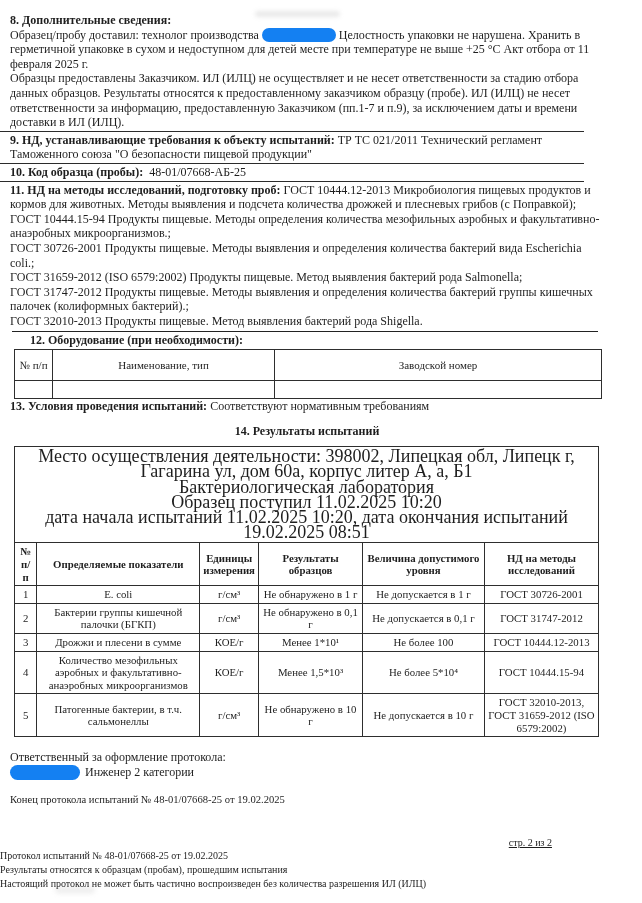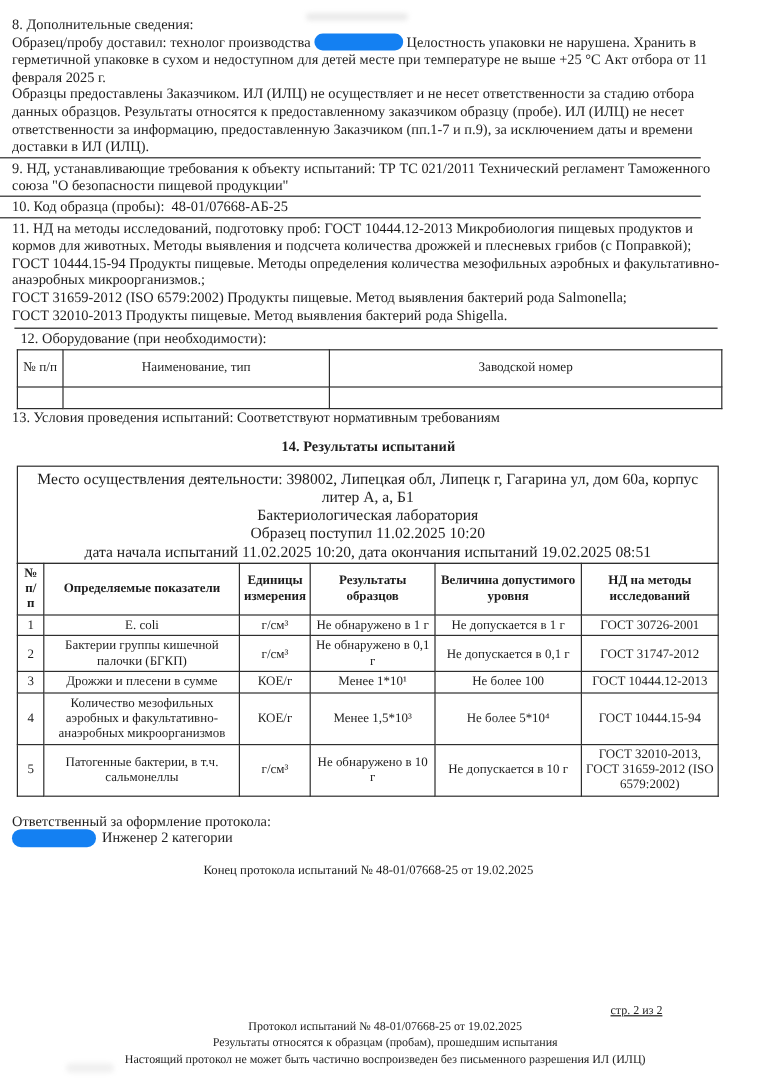--- a/index.html
+++ b/index.html
@@ -2,57 +2,57 @@
 <html><head>
 <meta charset="utf-8">
 <style>
   html,body{margin:0;padding:0;}
   body{
     width:642px;height:903px;position:relative;background:#ffffff;
     font-family:"Liberation Serif", serif;color:#1e1e1e;
     font-size:12px;line-height:14.6px;overflow:hidden;
   }
   .content{position:absolute;left:10px;top:13px;width:594px;}
-  .b{font-weight:normal;}
+  .b{font-weight:bold;}
   .hr{border:none;border-top:1.2px solid #2b2b2b;margin:1px 0 1px -10px;width:584px;height:0;}
   .hr2{border:none;border-top:1.4px solid #222;margin:3px 0 1px 2px;width:586px;height:0;}
   .para{margin:0;}
   .pill{display:inline-block;border-radius:8px;vertical-align:-3px;}
   .pill-1{width:74px;height:14px;margin:0 3px;}
   .pill-2{width:70px;height:15px;margin-right:5px;vertical-align:-4px;}
   .smudge{position:absolute;background:#cfcfcf;opacity:.45;filter:blur(2px);border-radius:6px;}
 
   table{border-collapse:collapse;table-layout:fixed;}
   .eq-table{width:588px;margin:1px 0 0 4px;font-size:11px;line-height:12.5px;}
   .eq-table th,.eq-table td{border:1.2px solid #2e2e2e;text-align:center;font-weight:normal;padding:1px 2px;}
   .eq-table th{height:28px;}
   .eq-table td{height:15px;}
 
   .sec13{}
   .title14{text-align:center;font-weight:bold;font-size:12px;margin:10px 0 8px 0;}
 
   .meta-box{
     width:575px;margin-left:4px;border:1.2px solid #2e2e2e;
-    text-align:center;padding:2px 4px;font-size:13px;line-height:15.2px;
+    text-align:center;padding:2px 4px;font-size:18px;line-height:15.2px;
   }
   .res-table{width:585px;margin:-1px 0 0 4px;font-size:10.8px;line-height:12.6px;}
   .res-table th,.res-table td{border:1.2px solid #2e2e2e;padding:2px 3px;text-align:center;vertical-align:middle;}
   .res-table th{font-weight:bold;}
   .res-table td.left{text-align:center;}
   .col-num{width:22px;}
   .col-ind{width:160px;}
   .col-unit{width:58px;}
   .col-res{width:102px;}
   .col-lvl{width:120px;}
   .col-nd{width:112px;}
 
   .resp{margin-top:13px;}
-  .end-line{text-align:center;font-size:10.6px;margin-top:13px;}
+  .end-line{font-size:10.6px;margin-top:13px;}
 
-  .footer{position:absolute;left:0;top:849px;width:642px;text-align:center;font-size:10px;line-height:13.8px;font-family:Liberation Serif, serif;}
+  .footer{position:absolute;left:0;top:849px;width:642px;text-align:left;font-size:10px;line-height:13.8px;font-family:Liberation Serif, serif;}
   .page-num{position:absolute;right:90px;top:836px;font-size:10px;text-decoration:underline;}
 </style>
 </head>
 <body>
 
 <div class="smudge" style="left:255px;top:11px;width:85px;height:6px;"></div>
 <div class="smudge" style="left:55px;top:886px;width:40px;height:8px;opacity:.3;"></div>
 
 <div class="content">
 
@@ -67,28 +67,30 @@
   <p class="para"><span class="b">9. НД, устанавливающие требования к объекту испытаний:</span> <span>ТР ТС 021/2011 Технический регламент Таможенного союза "О безопасности пищевой продукции"</span></p>
 
   <hr class="hr">
 
   <p class="para"><span class="b">10. Код образца (пробы):</span>&nbsp; <span>48-01/07668-АБ-25</span></p>
 
   <hr class="hr">
 
   <div>
     <p class="para"><span class="b">11. НД на методы исследований, подготовку проб:</span> <span>ГОСТ 10444.12-2013 Микробиология пищевых продуктов и кормов для животных. Методы выявления и подсчета количества дрожжей и плесневых грибов (с Поправкой); ГОСТ 10444.15-94 Продукты пищевые. Методы определения количества мезофильных аэробных и факультативно-анаэробных микроорганизмов.;</span></p>
+    <p class="para">ГОСТ 30726-2001 Продукты пищевые. Методы выявления и определения количества бактерий вида Escherichia coli.;</p>
     <p class="para">ГОСТ 31659-2012 (ISO 6579:2002) Продукты пищевые. Метод выявления бактерий рода Salmonella;</p>
+    <p class="para">ГОСТ 31747-2012 Продукты пищевые. Методы выявления и определения количества бактерий группы кишечных палочек (колиформных бактерий).;</p>
     <p class="para">ГОСТ 32010-2013 Продукты пищевые. Метод выявления бактерий рода Shigella.</p>
   </div>
 
   <hr class="hr2">
 
   <div>
-    <div class="b" style="margin-left:7px;">12. Оборудование (при необходимости):</div>
+    <div class="b" style="margin-left:20px;">12. Оборудование (при необходимости):</div>
     <table class="eq-table">
       <colgroup>
           <col style="width:38px">
           <col style="width:222px">
           <col>
         </colgroup>
       <tbody>
           <tr>
         <th>№ п/п</th>
         <th>Наименование, тип</th>
@@ -181,14 +183,14 @@
   </div>
 
   <div class="end-line">Конец протокола испытаний № 48-01/07668-25 от 19.02.2025</div>
 
 </div>
 
 <div class="page-num">стр. 2 из 2</div>
 <div class="footer">
   <div>Протокол испытаний № 48-01/07668-25 от 19.02.2025</div>
   <div>Результаты относятся к образцам (пробам), прошедшим испытания</div>
-  <div>Настоящий протокол не может быть частично воспроизведен без письменного разрешения ИЛ (ИЛЦ)</div>
+  <div>Настоящий протокол не может быть частично воспроизведен без количества разрешения ИЛ (ИЛЦ)</div>
 </div>
 
 </body></html>

